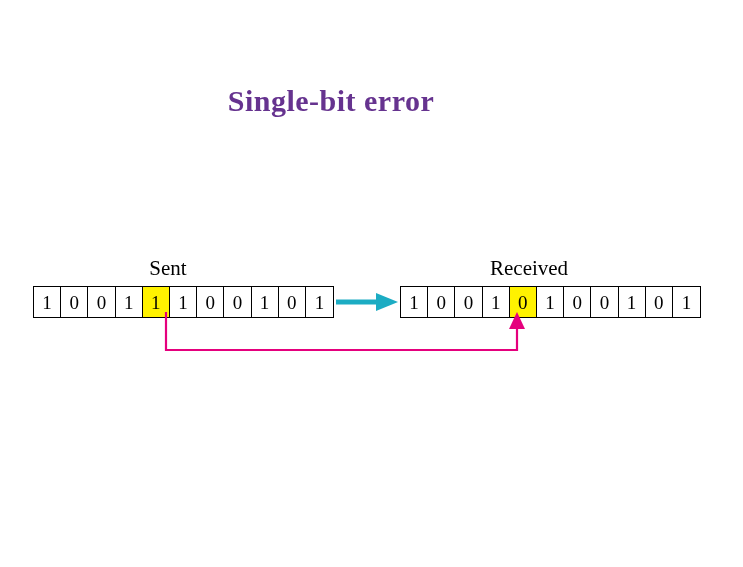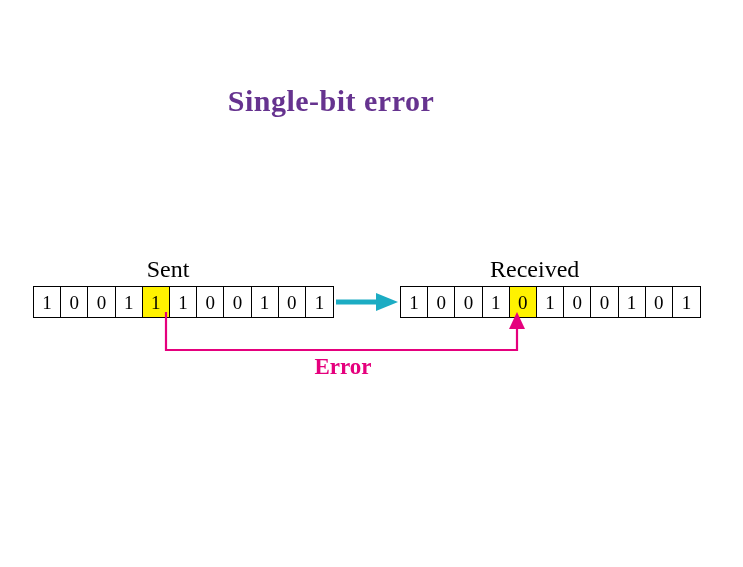--- a/index.html
+++ b/index.html
@@ -36,21 +36,21 @@
     font-weight: bold;
     color: #66338f;
     letter-spacing: 0.5px;
     white-space: nowrap;
   }
 
   
   .caption {
     position: absolute;
     font-family: "Liberation Serif", "DejaVu Serif", serif;
-    font-size: 24px;
+    font-size: 21px;
     font-weight: normal;
     color: #000000;
     white-space: nowrap;
   }
   #caption-sent {
     left: 118px;
     top: 256px;
     width: 100px;
     text-align: center;
   }
@@ -165,15 +165,14 @@
   <svg id="transmit-arrow" viewBox="0 0 62 20">
     <line x1="0" y1="10" x2="44" y2="10" stroke="#1cacc3" stroke-width="5"></line>
     <polygon points="40,1 62,10 40,19" fill="#1cacc3"></polygon>
   </svg>
 
   <svg id="error-connector" viewBox="0 0 400 48">
     <polyline points="16,0 16,38 367,38 367,14" fill="none" stroke="#e5007d" stroke-width="2.2"></polyline>
     <polygon points="367,0 375,17 359,17" fill="#e5007d"></polygon>
   </svg>
 
-  <div id="caption-error">Error</div>
 
 </div>
 
 </body></html>

